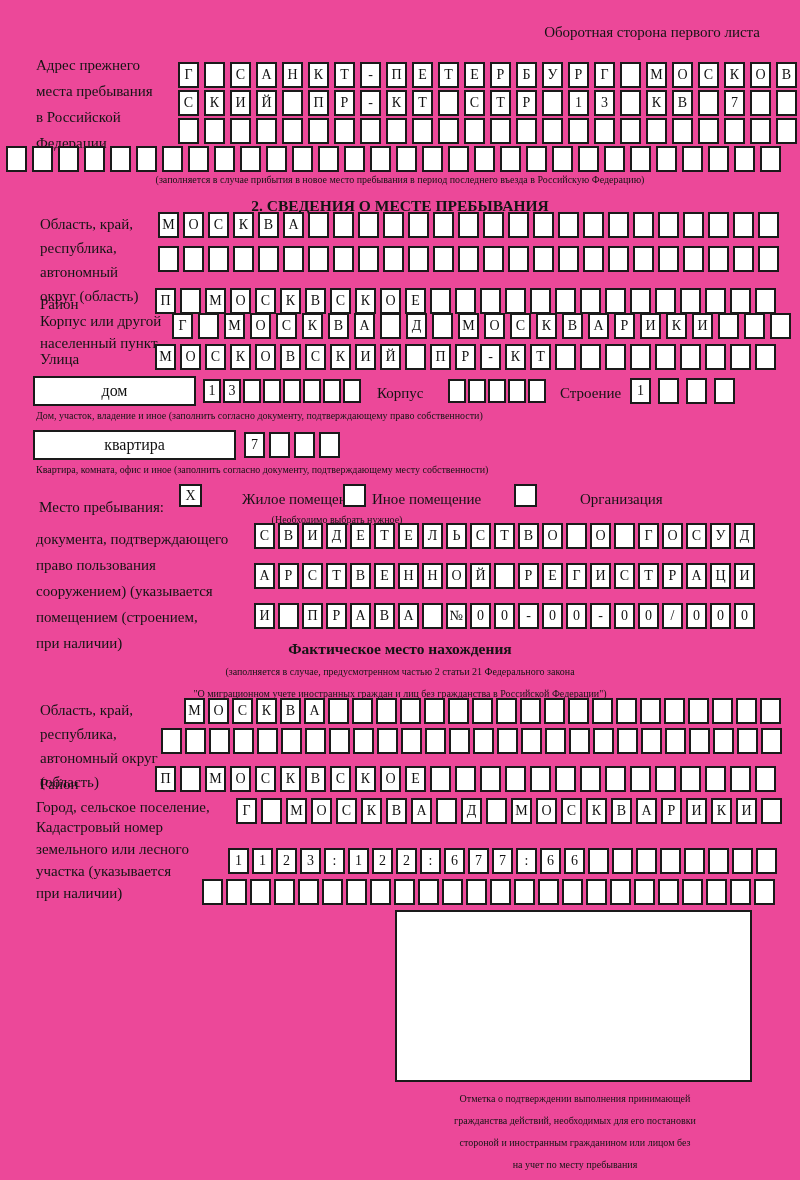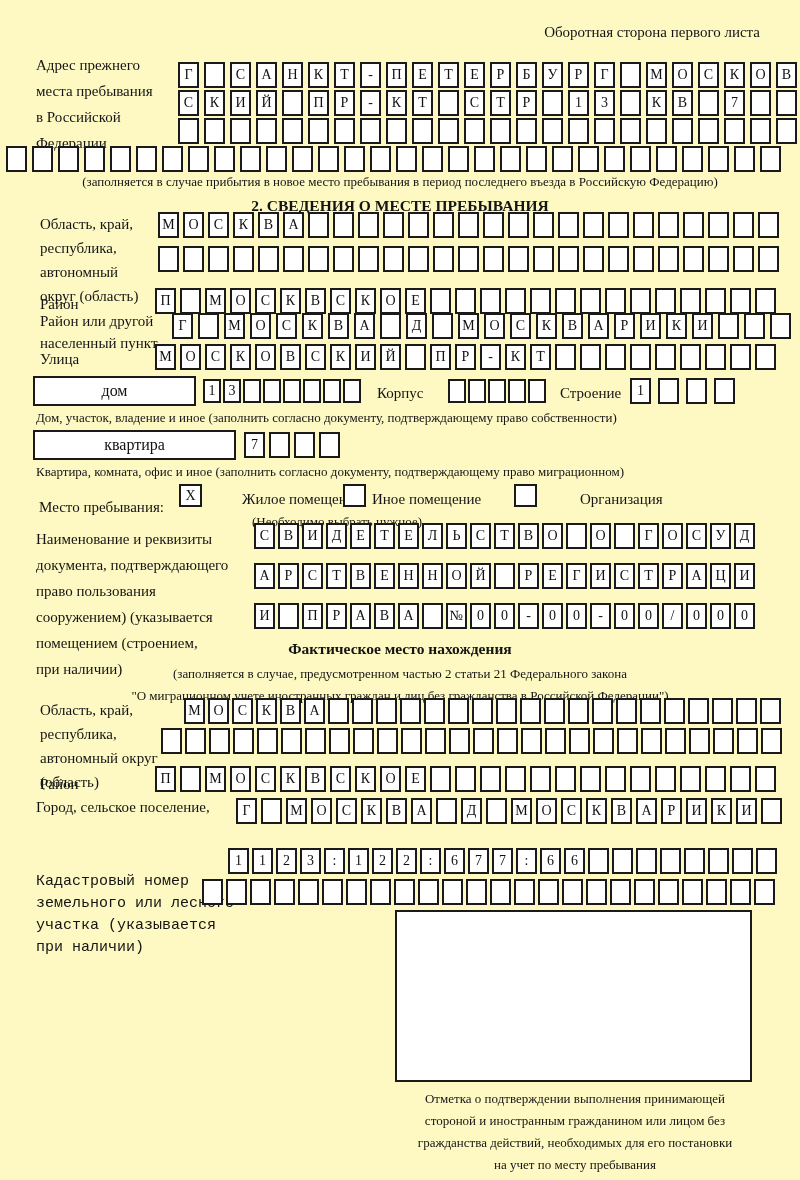--- a/index.html
+++ b/index.html
@@ -1,25 +1,25 @@
 <!DOCTYPE html>
 <html><head>
 <meta charset="utf-8">
 <style>
   * { margin:0; padding:0; box-sizing:border-box; }
   html,body { background:#ffffff; }
   body { font-family:"Liberation Serif","DejaVu Serif",serif; color:#111; }
-  .page { position:relative; width:800px; height:1180px; background:#fef9c3; overflow:hidden; }
+  .page { position:relative; width:800px; height:1180px; background:#ec4899; overflow:hidden; }
 
   .abs { position:absolute; }
   .lbl { position:absolute; font-size:15px; line-height:25px; color:#141414; }
   .lbl.lh22 { line-height:22px; }
   .lbl.lh24 { line-height:24px; }
   .lbl.lh26 { line-height:26px; }
-  .note { position:absolute; font-size:13px; color:#141414; }
+  .note { position:absolute; font-size:10px; color:#141414; }
   .center { left:0; width:800px; text-align:center; }
   .bold { font-weight:bold; }
 
   .boxrow { position:absolute; display:flex; gap:5px; }
   .boxrow.g4 { gap:4px; }
   .boxrow.g3 { gap:3px; }
   .boxrow.g2 { gap:2px; }
   .boxrow.g7 { gap:7px; }
   .cb { width:21px; height:26px; border:2px solid #1a1a1a; display:flex; align-items:center;
         justify-content:center; font-size:14px; font-weight:normal; background:#fff; flex:0 0 auto; }
@@ -242,21 +242,21 @@
       <div class="cb"></div>
       <div class="cb"></div>
       <div class="cb"></div>
       <div class="cb"></div>
       <div class="cb"></div>
       <div class="cb"></div>
       <div class="cb"></div>
     </div>
 
   <div class="lbl lh22" style="left:40px; top:310px;">
-    <div>Район или другой</div>
+    <div>Корпус или другой</div>
     <div>населенный пункт</div>
   </div>
   <div class="boxrow" style="left:172px; top:313px;">
       <div class="cb">Г</div>
       <div class="cb"></div>
       <div class="cb">М</div>
       <div class="cb">О</div>
       <div class="cb">С</div>
       <div class="cb">К</div>
       <div class="cb">В</div>
@@ -336,33 +336,32 @@
     </div>
   <div class="note" style="left:36px; top:410px;">Дом, участок, владение и иное (заполнить согласно документу, подтверждающему право собственности)</div>
 
   <div class="bigbox" style="left:33px; top:430px; width:203px; height:30px;">квартира</div>
   <div class="boxrow g4" style="left:244px; top:432px;">
       <div class="cb">7</div>
       <div class="cb"></div>
       <div class="cb"></div>
       <div class="cb"></div>
     </div>
-  <div class="note" style="left:36px; top:464px;">Квартира, комната, офис и иное (заполнить согласно документу, подтверждающему право миграционном)</div>
+  <div class="note" style="left:36px; top:464px;">Квартира, комната, офис и иное (заполнить согласно документу, подтверждающему месту собственности)</div>
 
   <div class="lbl" style="left:39px; top:487px;margin-top:8px;">Место пребывания:</div>
   <div class="chk" style="left:179px; top:484px;">X</div>
   <div class="lbl" style="left:209px; top:487px;margin-left:33px;">Жилое помещение</div>
   <div class="chk" style="left:343px; top:484px;"></div>
   <div class="lbl" style="left:372px; top:487px;">Иное помещение</div>
   <div class="chk" style="left:514px; top:484px;"></div>
   <div class="lbl" style="left:580px; top:487px;">Организация</div>
   <div class="note" style="left:0px; top:514px; width:674px; text-align:center;">(Необходимо выбрать нужное)</div>
 
   <div class="lbl lh26" style="left:36px; top:526px;">
-    <div>Наименование и реквизиты</div>
     <div>документа, подтверждающего</div>
     <div>право пользования</div>
     <div>сооружением) (указывается</div>
     <div>помещением (строением,</div>
     <div>при наличии)</div>
   </div>
   <div class="boxrow g3" style="left:254px; top:523px;">
       <div class="cb">С</div>
       <div class="cb">В</div>
       <div class="cb">И</div>
@@ -548,21 +547,21 @@
       <div class="cb">К</div>
       <div class="cb">В</div>
       <div class="cb">А</div>
       <div class="cb">Р</div>
       <div class="cb">И</div>
       <div class="cb">К</div>
       <div class="cb">И</div>
       <div class="cb"></div>
     </div>
 
-  <div class="lbl lh22" style="left:36px; top:871px;font-family:Liberation Mono, monospace;">
+  <div class="lbl lh22" style="left:36px; top:816px;">
     <div>Кадастровый номер</div>
     <div>земельного или лесного</div>
     <div>участка (указывается</div>
     <div>при наличии)</div>
   </div>
   <div class="boxrow g3" style="left:228px; top:848px;">
       <div class="cb">1</div>
       <div class="cb">1</div>
       <div class="cb">2</div>
       <div class="cb">3</div>
@@ -609,18 +608,18 @@
       <div class="cb"></div>
       <div class="cb"></div>
       <div class="cb"></div>
       <div class="cb"></div>
       <div class="cb"></div>
     </div>
 
   <div class="stamp" style="left:395px; top:910px; width:357px; height:172px;"></div>
   <div class="note" style="left:380px; top:1088px; width:390px; text-align:center; line-height:22px;">
     <div>Отметка о подтверждении выполнения принимающей</div>
+    <div>гражданства действий, необходимых для его постановки</div>
     <div>стороной и иностранным гражданином или лицом без</div>
-    <div>гражданства действий, необходимых для его постановки</div>
     <div>на учет по месту пребывания</div>
   </div>
 
 </div>
 
 </body></html>

